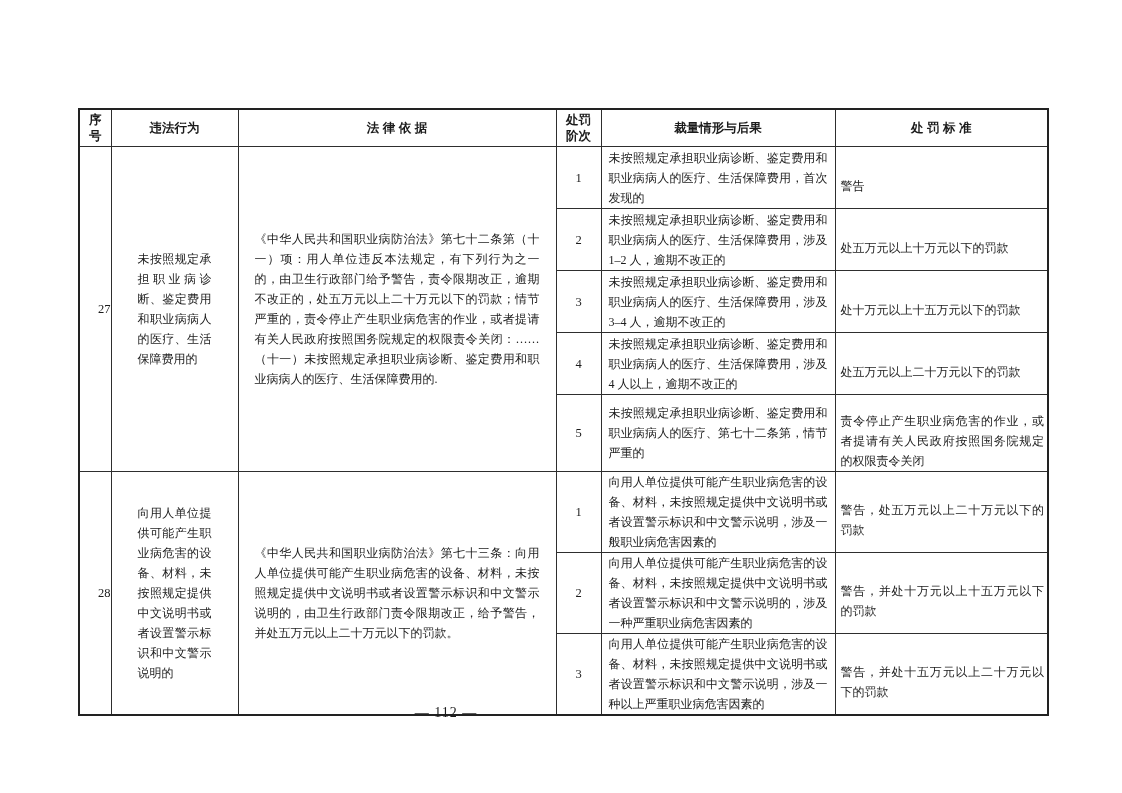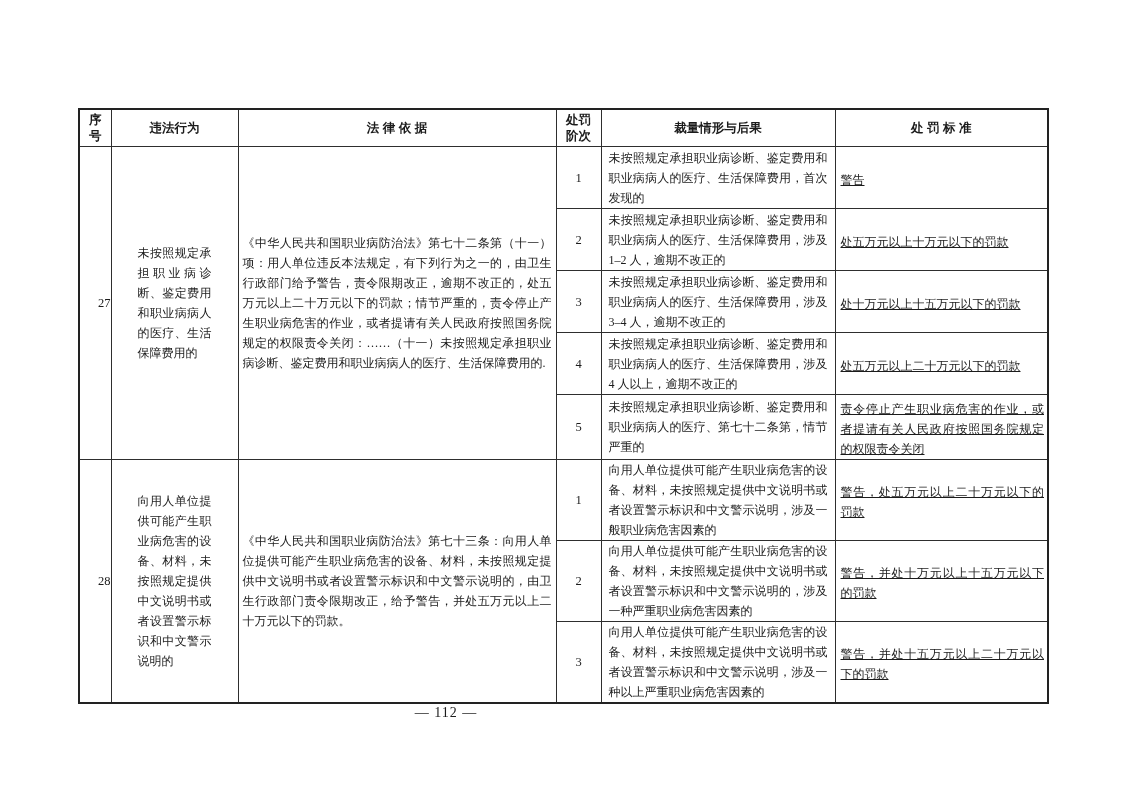--- a/index.html
+++ b/index.html
@@ -42,28 +42,28 @@
     padding: 2px 0;
   }
   tr.tr-27 { height: 62px; }
   tr.tr-28 { height: 80px; }
   td.c-index {
     text-align: right;
     font-size: 12.5px;
     padding: 0;
   }
   td.c-violation { padding: 0 26px; }
-  td.c-basis { padding: 0 4px; }
+  td.c-basis { padding: 0 16px; }
   td.c-tier {
     text-align: center;
     font-size: 12.5px;
     padding: 0;
   }
   td.c-circ { padding: 0 7px; }
-  td.c-std { padding: 4px 3px 0 5px; text-decoration: underline; }
+  td.c-std { padding: 16px 3px 0 5px; }
   .footer {
     position: absolute;
     left: 0; top: 705px;
     width: 892px;
     text-align: center;
     font-size: 14px;
     letter-spacing: 1px;
     color: #1b1b1b;
   }
 </style>

